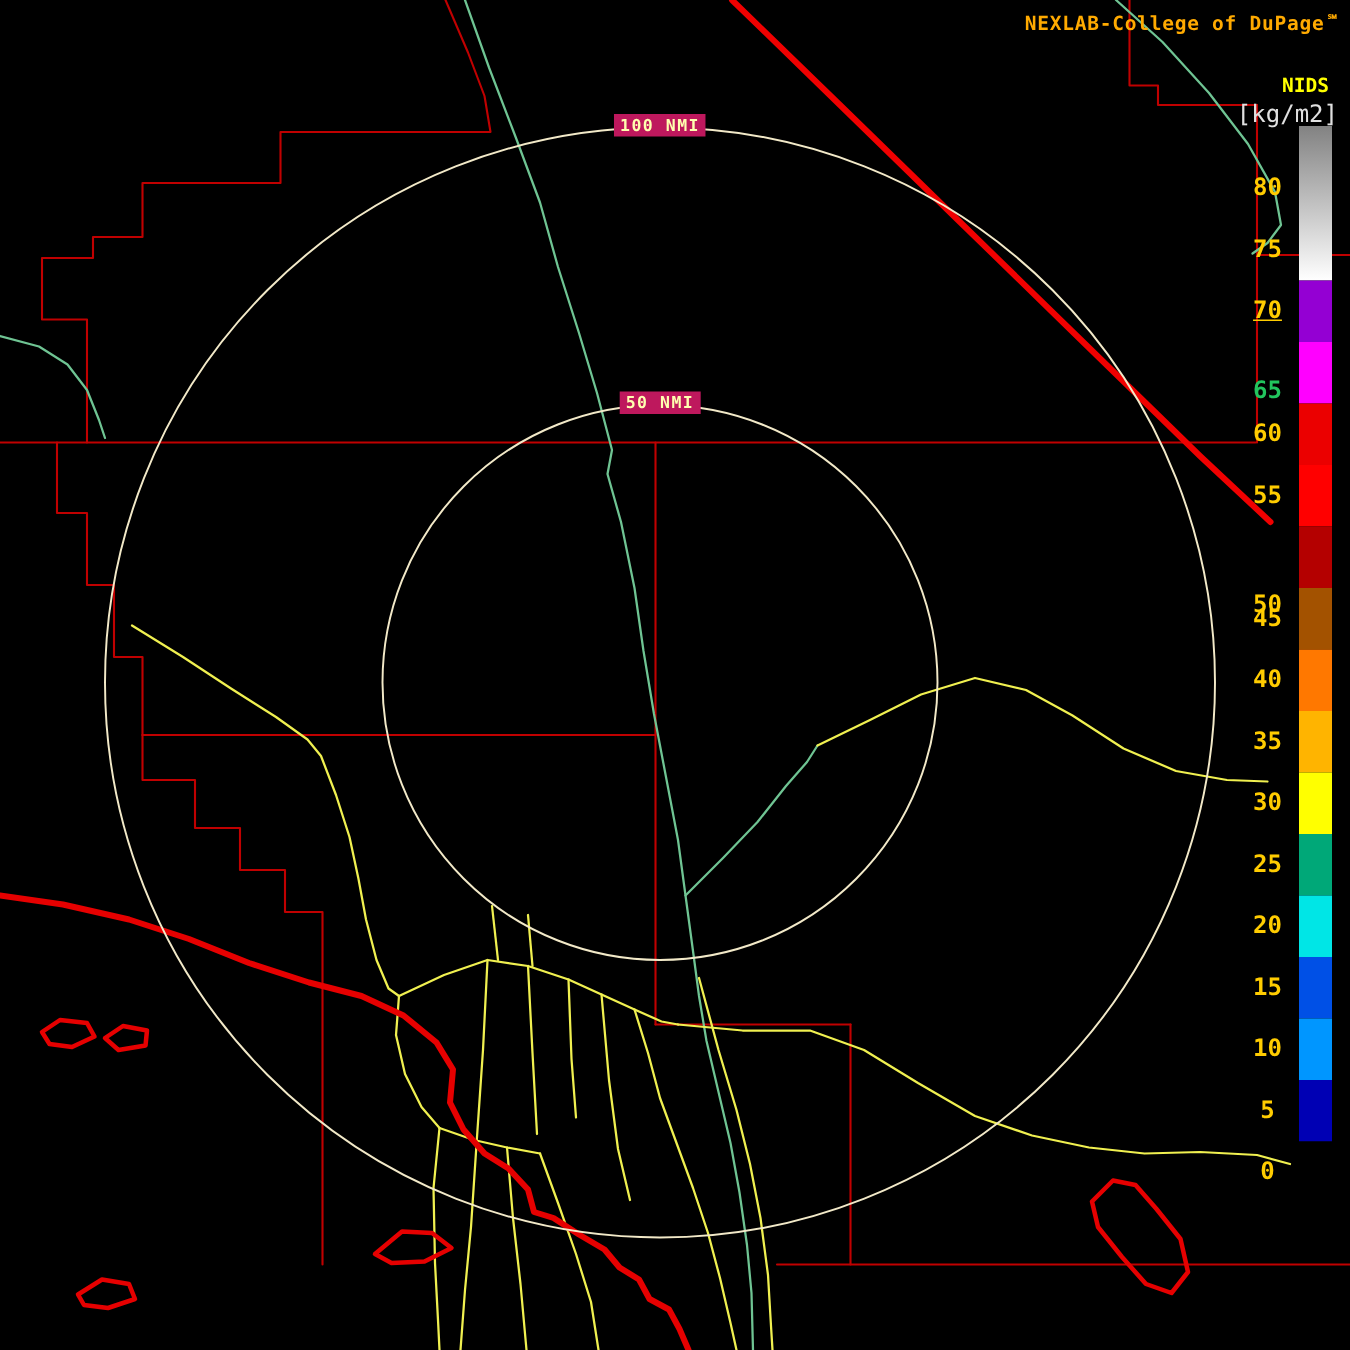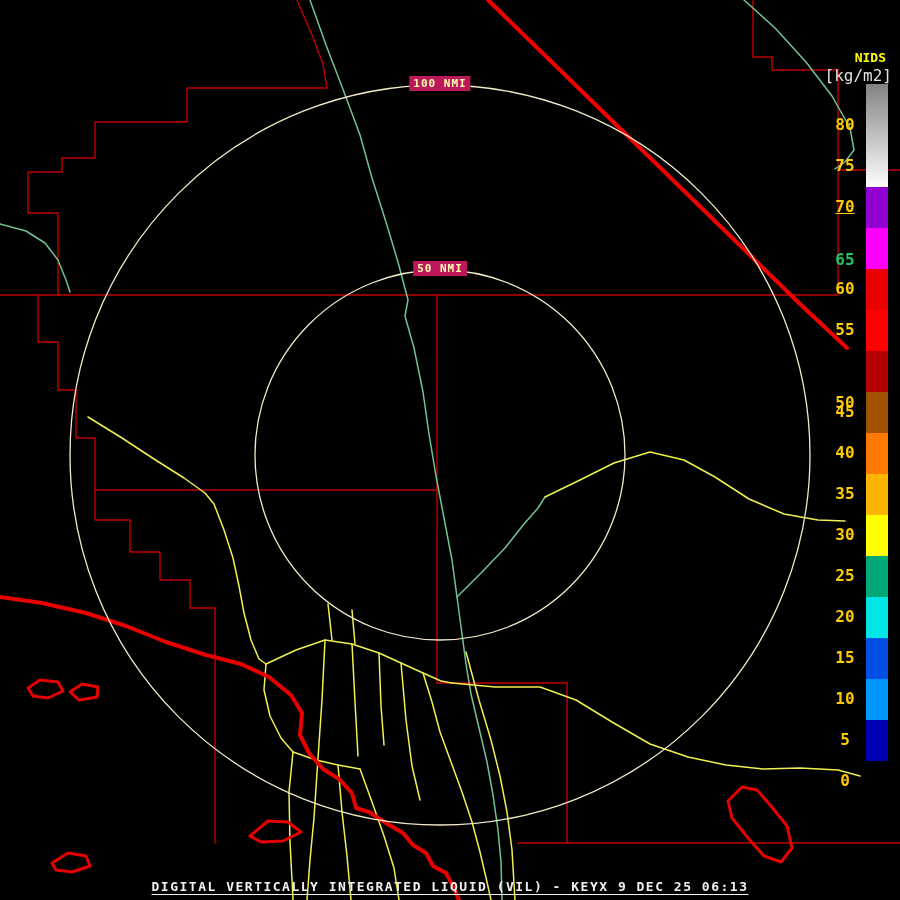--- a/index.html
+++ b/index.html
@@ -83,20 +83,21 @@
       <polyline points="488,0 560,70 640,148 720,226 800,304 847,348" fill="none" stroke="#f00000" stroke-width="4" stroke-linejoin="round" stroke-linecap="round"></polyline>
       <polygon points="28,688 40,680 58,682 63,691 48,698 33,696" fill="none" stroke="#e60000" stroke-width="3" stroke-linejoin="round" stroke-linecap="round"></polygon>
       <polygon points="70,692 82,684 98,687 97,697 79,700" fill="none" stroke="#e60000" stroke-width="3" stroke-linejoin="round" stroke-linecap="round"></polygon>
       <polygon points="250,836 268,821 288,822 301,832 283,841 261,842" fill="none" stroke="#e60000" stroke-width="3" stroke-linejoin="round" stroke-linecap="round"></polygon>
       <polygon points="52,863 68,853 86,856 90,866 72,872 56,870" fill="none" stroke="#e60000" stroke-width="3" stroke-linejoin="round" stroke-linecap="round"></polygon>
       <polygon points="728,801 742,787 757,790 771,806 787,826 792,848 781,862 764,856 748,838 732,818" fill="none" stroke="#e60000" stroke-width="3" stroke-linejoin="round" stroke-linecap="round"></polygon>
       <circle cx="440" cy="455" r="185" fill="none" stroke="#f2e9c8" stroke-width="1.3"></circle>
       <circle cx="440" cy="455" r="370" fill="none" stroke="#f2e9c8" stroke-width="1.3"></circle>
     </svg>
 
+  <div class="brand"><span>NEXLAB-College of DuPage</span><span class="mark">℠</span></div>
 
   <div class="cb-title">NIDS</div>
   <div class="cb-units">[kg/m2]</div>
 
   <div class="colorbar" id="colorbar">
       <div class="cb-seg" style="height: 103px; background: linear-gradient(rgb(130, 130, 130), rgb(255, 255, 255));"></div>
       <div class="cb-seg" style="height: 41px; background: rgb(148, 0, 211);"></div>
       <div class="cb-seg" style="height: 41px; background: rgb(255, 0, 255);"></div>
       <div class="cb-seg" style="height: 41px; background: rgb(235, 0, 0);"></div>
       <div class="cb-seg" style="height: 41px; background: rgb(255, 0, 0);"></div>
@@ -110,21 +111,20 @@
       <div class="cb-seg" style="height: 41px; background: rgb(0, 80, 230);"></div>
       <div class="cb-seg" style="height: 41px; background: rgb(0, 150, 255);"></div>
       <div class="cb-seg" style="height: 41px; background: rgb(0, 0, 180);"></div>
       <div class="cb-seg" style="height: 41px; background: rgb(0, 0, 0);"></div>
     </div>
   <div id="cb-ticks"></div>
 
   <div class="ring-label" id="ring-label-100" style="left: 440px; top: 76px; color: rgb(255, 255, 176);">100 NMI</div>
   <div class="ring-label" id="ring-label-50" style="left: 440px; top: 261px; color: rgb(255, 255, 176);">50 NMI</div>
 
-  <div class="footer">DIGITAL VERTICALLY INTEGRATED LIQUID (VIL) - KEYX 9 DEC 25 06:13</div>
 
 <div class="cb-tick" style="top: 117px; color: rgb(255, 204, 0);">80</div>
     <div class="cb-tick" style="top: 158px; color: rgb(255, 204, 0);">75</div>
     <div class="cb-tick" style="top: 199px; color: rgb(255, 204, 0); text-decoration: underline;">70</div>
     <div class="cb-tick" style="top: 252px; color: #22c55e;">65</div>
     <div class="cb-tick" style="top: 281px; color: rgb(255, 204, 0);">60</div>
     <div class="cb-tick" style="top: 322px; color: rgb(255, 204, 0);">55</div>
     <div class="cb-tick" style="top: 363px; color: rgb(255, 204, 0); margin-top: 32px;">50</div>
     <div class="cb-tick" style="top: 404px; color: rgb(255, 204, 0);">45</div>
     <div class="cb-tick" style="top: 445px; color: rgb(255, 204, 0);">40</div>

